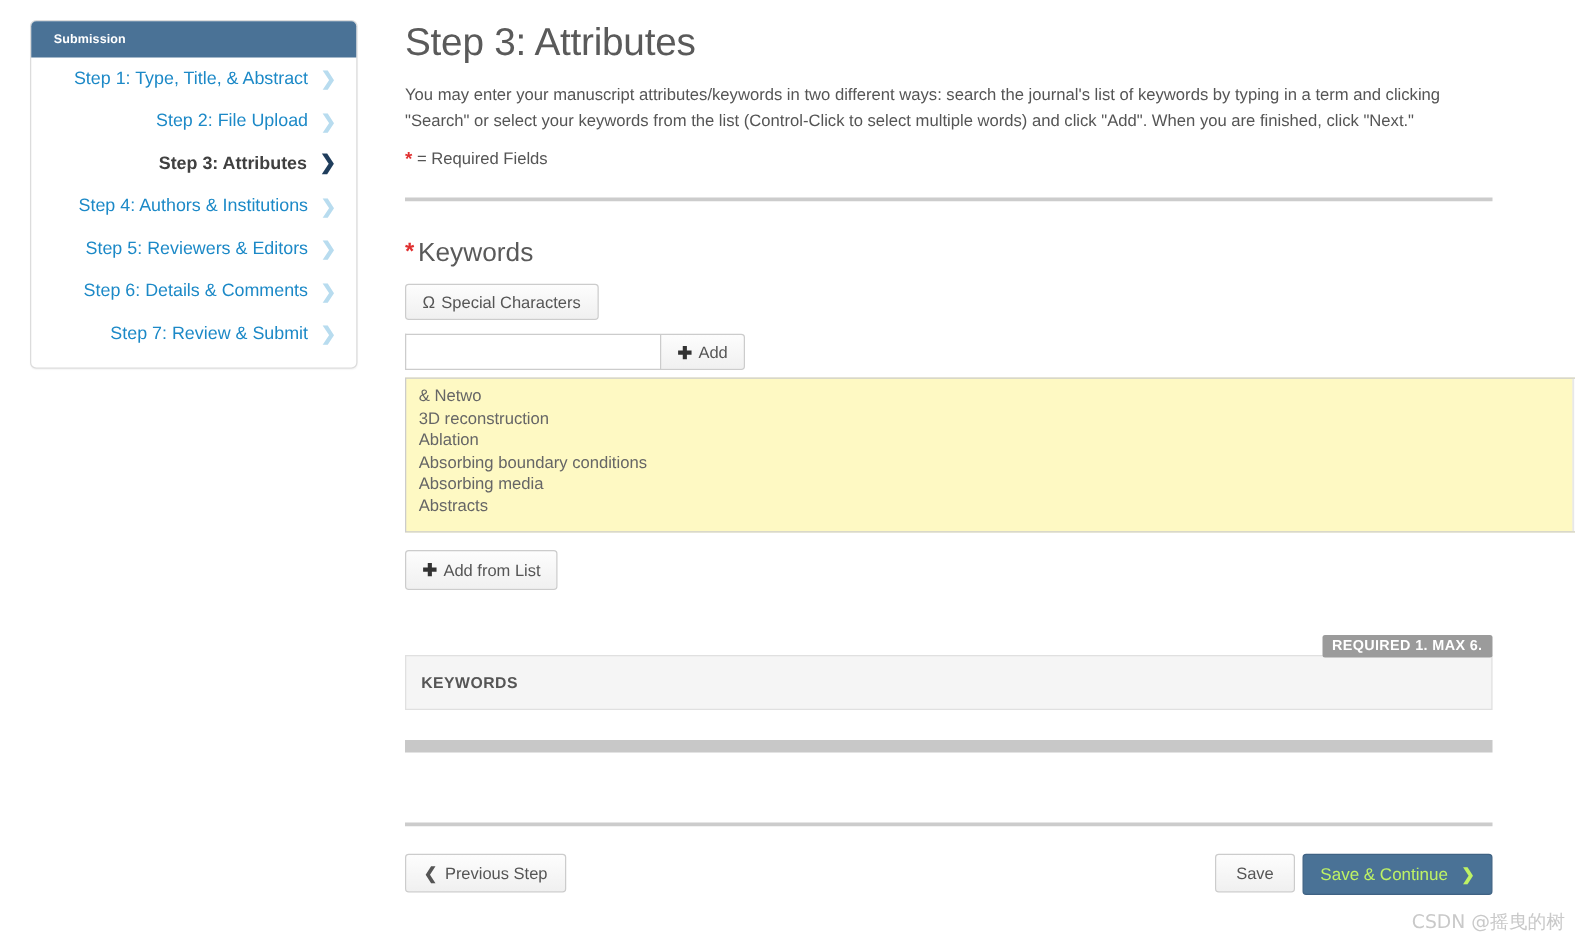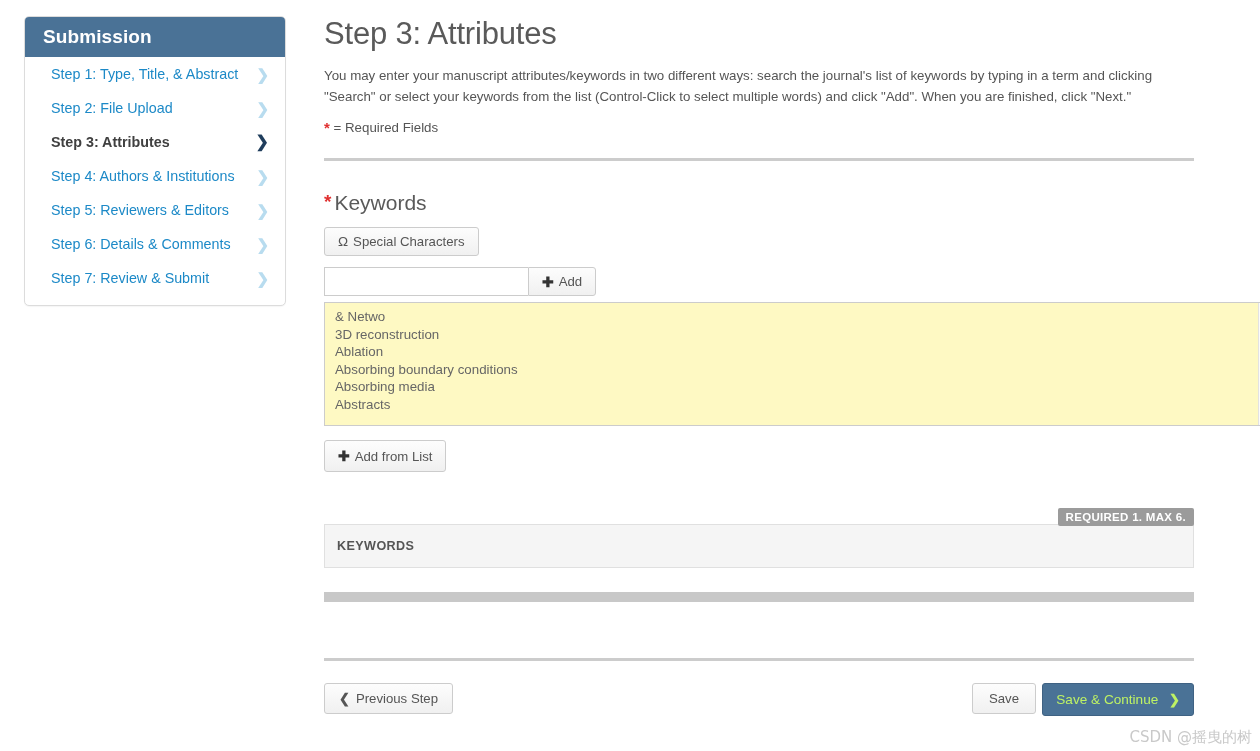--- a/index.html
+++ b/index.html
@@ -24,30 +24,30 @@
     width: 262px;
     background: #ffffff;
     border: 1px solid #dcdcdc;
     border-radius: 5px;
     box-shadow: 0 1px 1px rgba(0,0,0,0.04);
     box-sizing: border-box;
   }
   #sidebar-header {
     background: #4a7296;
     color: #ffffff;
-    font-size: 19px;
+    font-size: 10px;
     font-weight: bold;
     padding: 9px 0 9px 18px;
     border-radius: 4px 4px 0 0;
     letter-spacing: 0.1px;
   }
   .side-item {
     display: flex;
     align-items: center;
-    justify-content: space-between;
+    justify-content: flex-end;
     padding: 9px 16px 9px 26px;
     font-size: 14.3px;
     color: #1c89c7;
     cursor: pointer;
     box-sizing: border-box;
   }
   .side-item .chev {
     color: #b8dcef;
     font-size: 15px;
     font-weight: bold;

